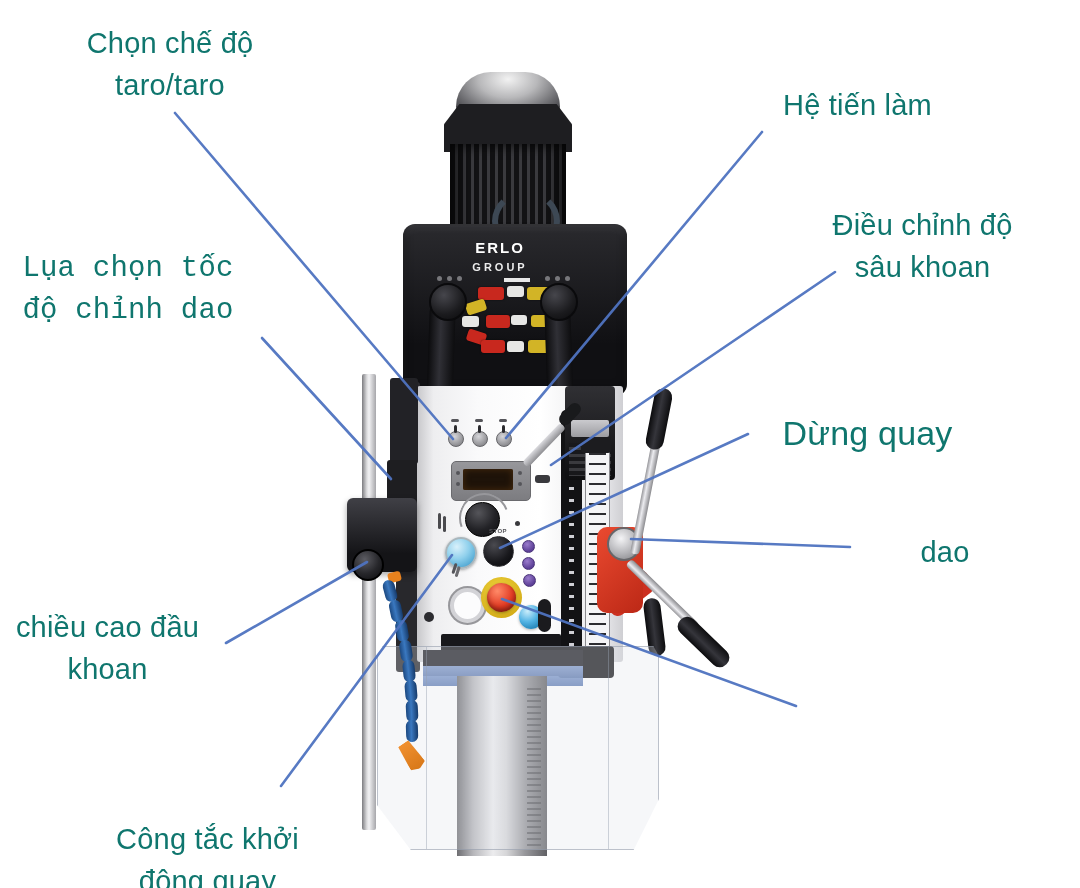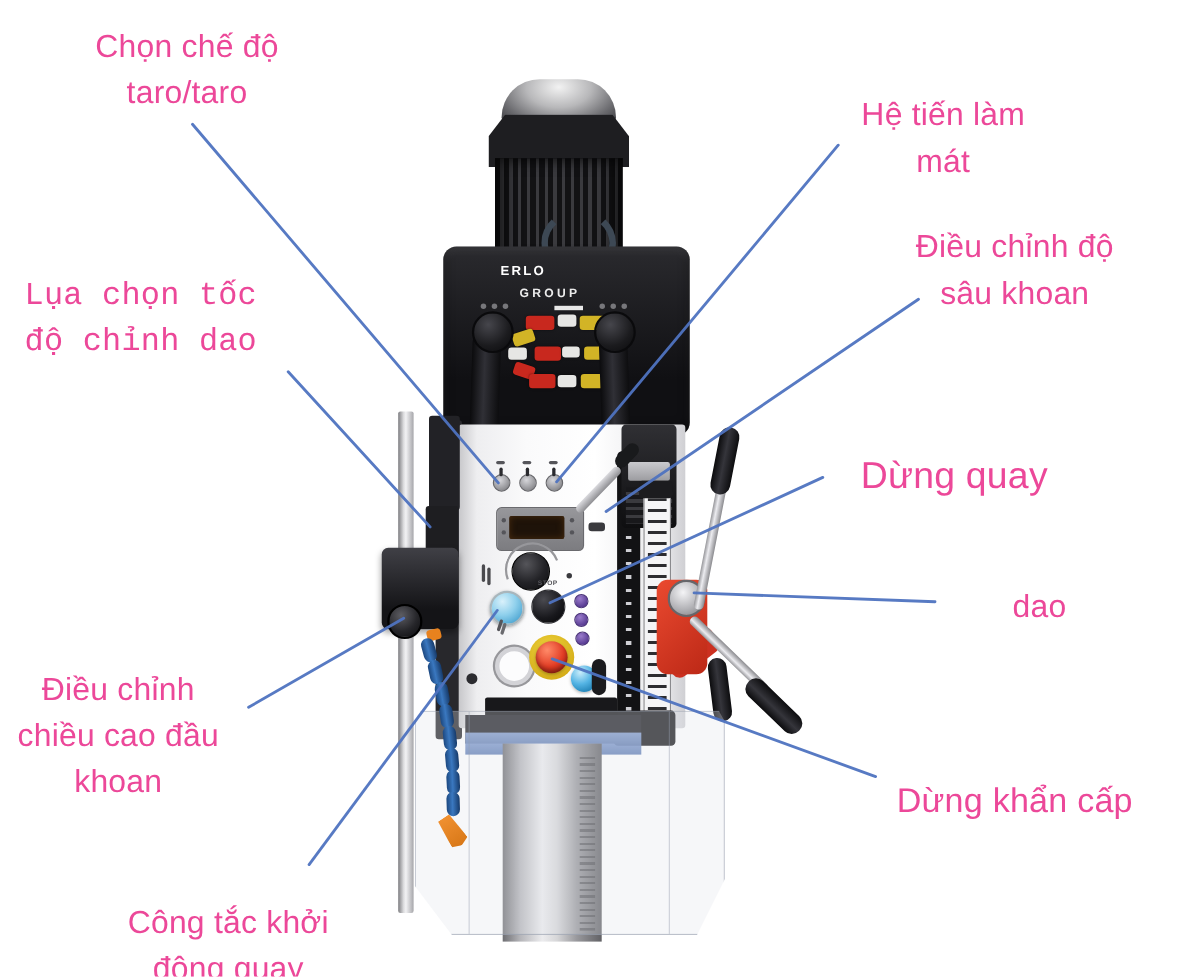--- a/index.html
+++ b/index.html
@@ -1,21 +1,21 @@
 <!DOCTYPE html>
 <html><head>
 <meta charset="utf-8">
 <style>
   html,body{margin:0;padding:0;background:#fff;}
   #stage{position:relative;width:1080px;height:888px;background:#ffffff;overflow:hidden;
          font-family:"Liberation Sans", "DejaVu Sans", sans-serif;}
   .p{position:absolute;}
 
   
-  .lbl{position:absolute;color:#ec4899;font-weight:500;text-align:center;
+  .lbl{position:absolute;color:#0f766e;font-weight:500;text-align:center;
        font-size:29px;line-height:42px;letter-spacing:.2px;}
   #lbl-mode   {left:40px;  top:22px;  width:260px;}
   #lbl-cool   {left:735px; top:84px;  width:245px;}
   #lbl-depth  {left:795px; top:204px; width:255px;}
   #lbl-feed   {left:8px;  top:248px; width:240px;font-family:Liberation Mono, monospace;}
   #lbl-stoprot{left:760px; top:410px; width:215px;font-size:34px;line-height:46px;}
   #lbl-wheel  {left:845px; top:531px; width:200px;}
   #lbl-height {left:5px;   top:606px; width:205px;}
   #lbl-estop  {left:795px; top:706px; width:255px;font-size:31px;line-height:44px;}
   #lbl-start  {left:85px;  top:808px; width:245px;margin-top:10px;}
@@ -32,22 +32,22 @@
   #motor-body{left:450px;top:144px;width:116px;height:94px;
     background:repeating-linear-gradient(90deg,#121214 0 5px,#3a3a3e 5px 8px);
     box-shadow:inset 10px 0 14px rgba(0,0,0,.55), inset -10px 0 14px rgba(0,0,0,.55);}
   #cable-loop{left:492px;top:190px;width:56px;height:50px;border:6px solid #3d4854;
     border-top-color:transparent;border-radius:50%;}
 
   
   #head-box{left:403px;top:224px;width:224px;height:172px;border-radius:12px;
     background:linear-gradient(180deg,#2a2a2e,#101013 70%);
     box-shadow:inset 0 4px 8px rgba(255,255,255,.07), inset 0 -6px 10px rgba(0,0,0,.6);}
-  #brand-erlo{left:455px;top:239px;width:90px;text-align:left;color:#fff;
-    font-size:12px;font-weight:700;letter-spacing:2px;}
+  #brand-erlo{left:455px;top:239px;width:90px;text-align:center;color:#fff;
+    font-size:15px;font-weight:700;letter-spacing:2px;}
   #brand-group{left:455px;top:261px;width:90px;text-align:center;color:#ececec;
     font-size:11px;font-weight:600;letter-spacing:3px;}
   #brand-bar{left:504px;top:278px;width:26px;height:4px;background:#e8e8e8;}
   .warn-ico{width:5px;height:5px;background:#77777b;border-radius:50%;}
   .chip{position:absolute;border-radius:3px;box-shadow:0 0 2px rgba(0,0,0,.6);}
   .chip.red{background:#c8281e;} .chip.white{background:#e6e6e4;} .chip.yellow{background:#d2b426;}
   .lever-knob{width:34px;height:34px;border-radius:50%;border:2px solid #0a0a0c;
     background:radial-gradient(circle at 38% 30%,#46464c,#1b1b1e 60%,#0a0a0c);}
   .lever-arm{width:26px;height:128px;border-radius:12px;
     background:linear-gradient(90deg,#0b0b0d,#303036 45%,#0d0d0f);}
@@ -303,42 +303,37 @@
     <line x1="502" y1="599" x2="796" y2="706"></line>
     <line x1="452" y1="555" x2="281" y2="786"></line>
   </svg>
 
   <div class="lbl" id="lbl-mode">
     <div>Chọn chế độ</div>
     <div>taro/taro</div>
   </div>
   <div class="lbl" id="lbl-cool">
     <div>Hệ tiến làm</div>
-    <div>mát</div>
   </div>
   <div class="lbl" id="lbl-depth">
     <div>Điều chỉnh độ</div>
     <div>sâu khoan</div>
   </div>
   <div class="lbl" id="lbl-feed">
     <div>Lụa chọn tốc</div>
     <div>độ chỉnh dao</div>
   </div>
   <div class="lbl" id="lbl-stoprot">
     <div>Dừng quay</div>
   </div>
   <div class="lbl" id="lbl-wheel">
     <div>dao</div>
   </div>
   <div class="lbl" id="lbl-height">
-    <div>Điều chỉnh</div>
     <div>chiều cao đầu</div>
     <div>khoan</div>
-  </div>
-  <div class="lbl" id="lbl-estop">
-    <div>Dừng khẩn cấp</div>
   </div>
   <div class="lbl" id="lbl-start">
     <div>Công tắc khởi</div>
     <div>động quay</div>
   </div>
 
 </div>
 
 </body></html>

